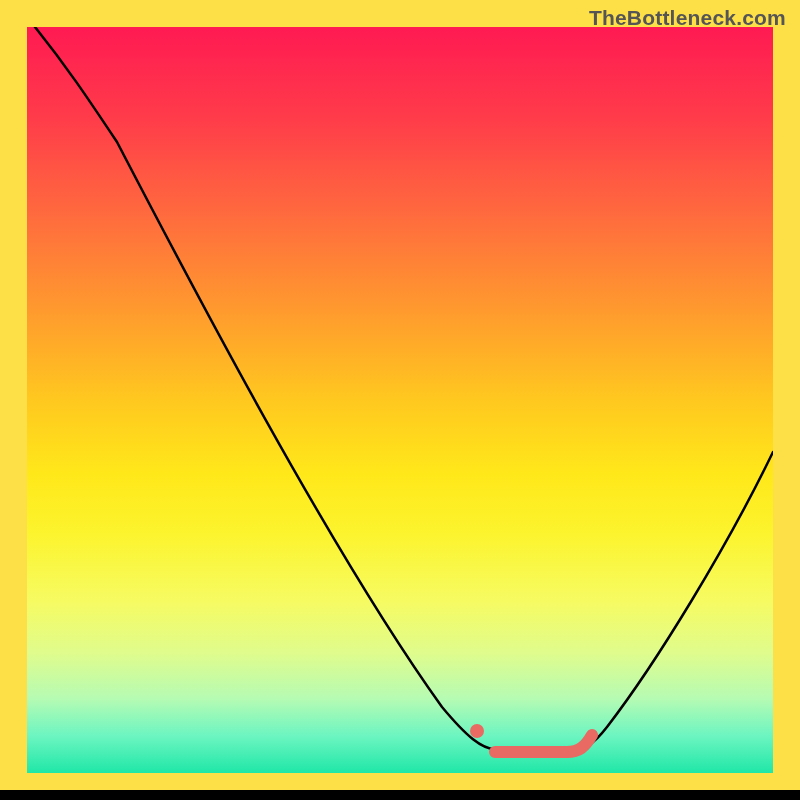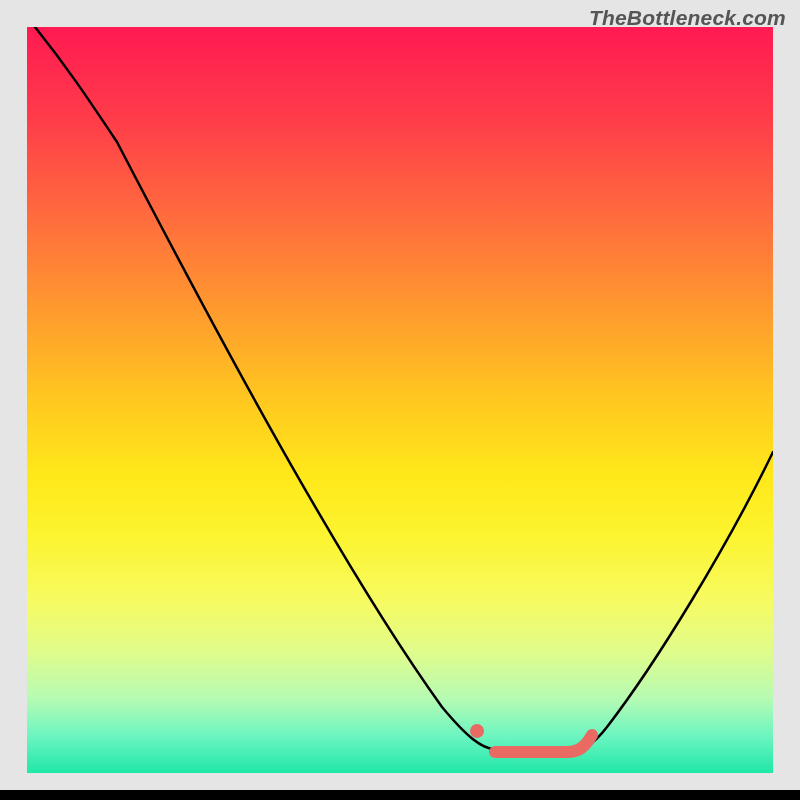--- a/index.html
+++ b/index.html
@@ -8,22 +8,21 @@
     width: 800px;
     height: 800px;
     background: #000;
     overflow: hidden;
     font-family: Arial, Helvetica, sans-serif;
   }
   .frame {
     position: relative;
     width: 800px;
     height: 790px;
-    background: #e5e5e5;
-    font-style: italic;
+    background: #fde047;
   }
   .plot {
     position: absolute;
     left: 27px;
     top: 27px;
     width: 746px;
     height: 746px;
     overflow: hidden;
   }
   .gradient-bg {

